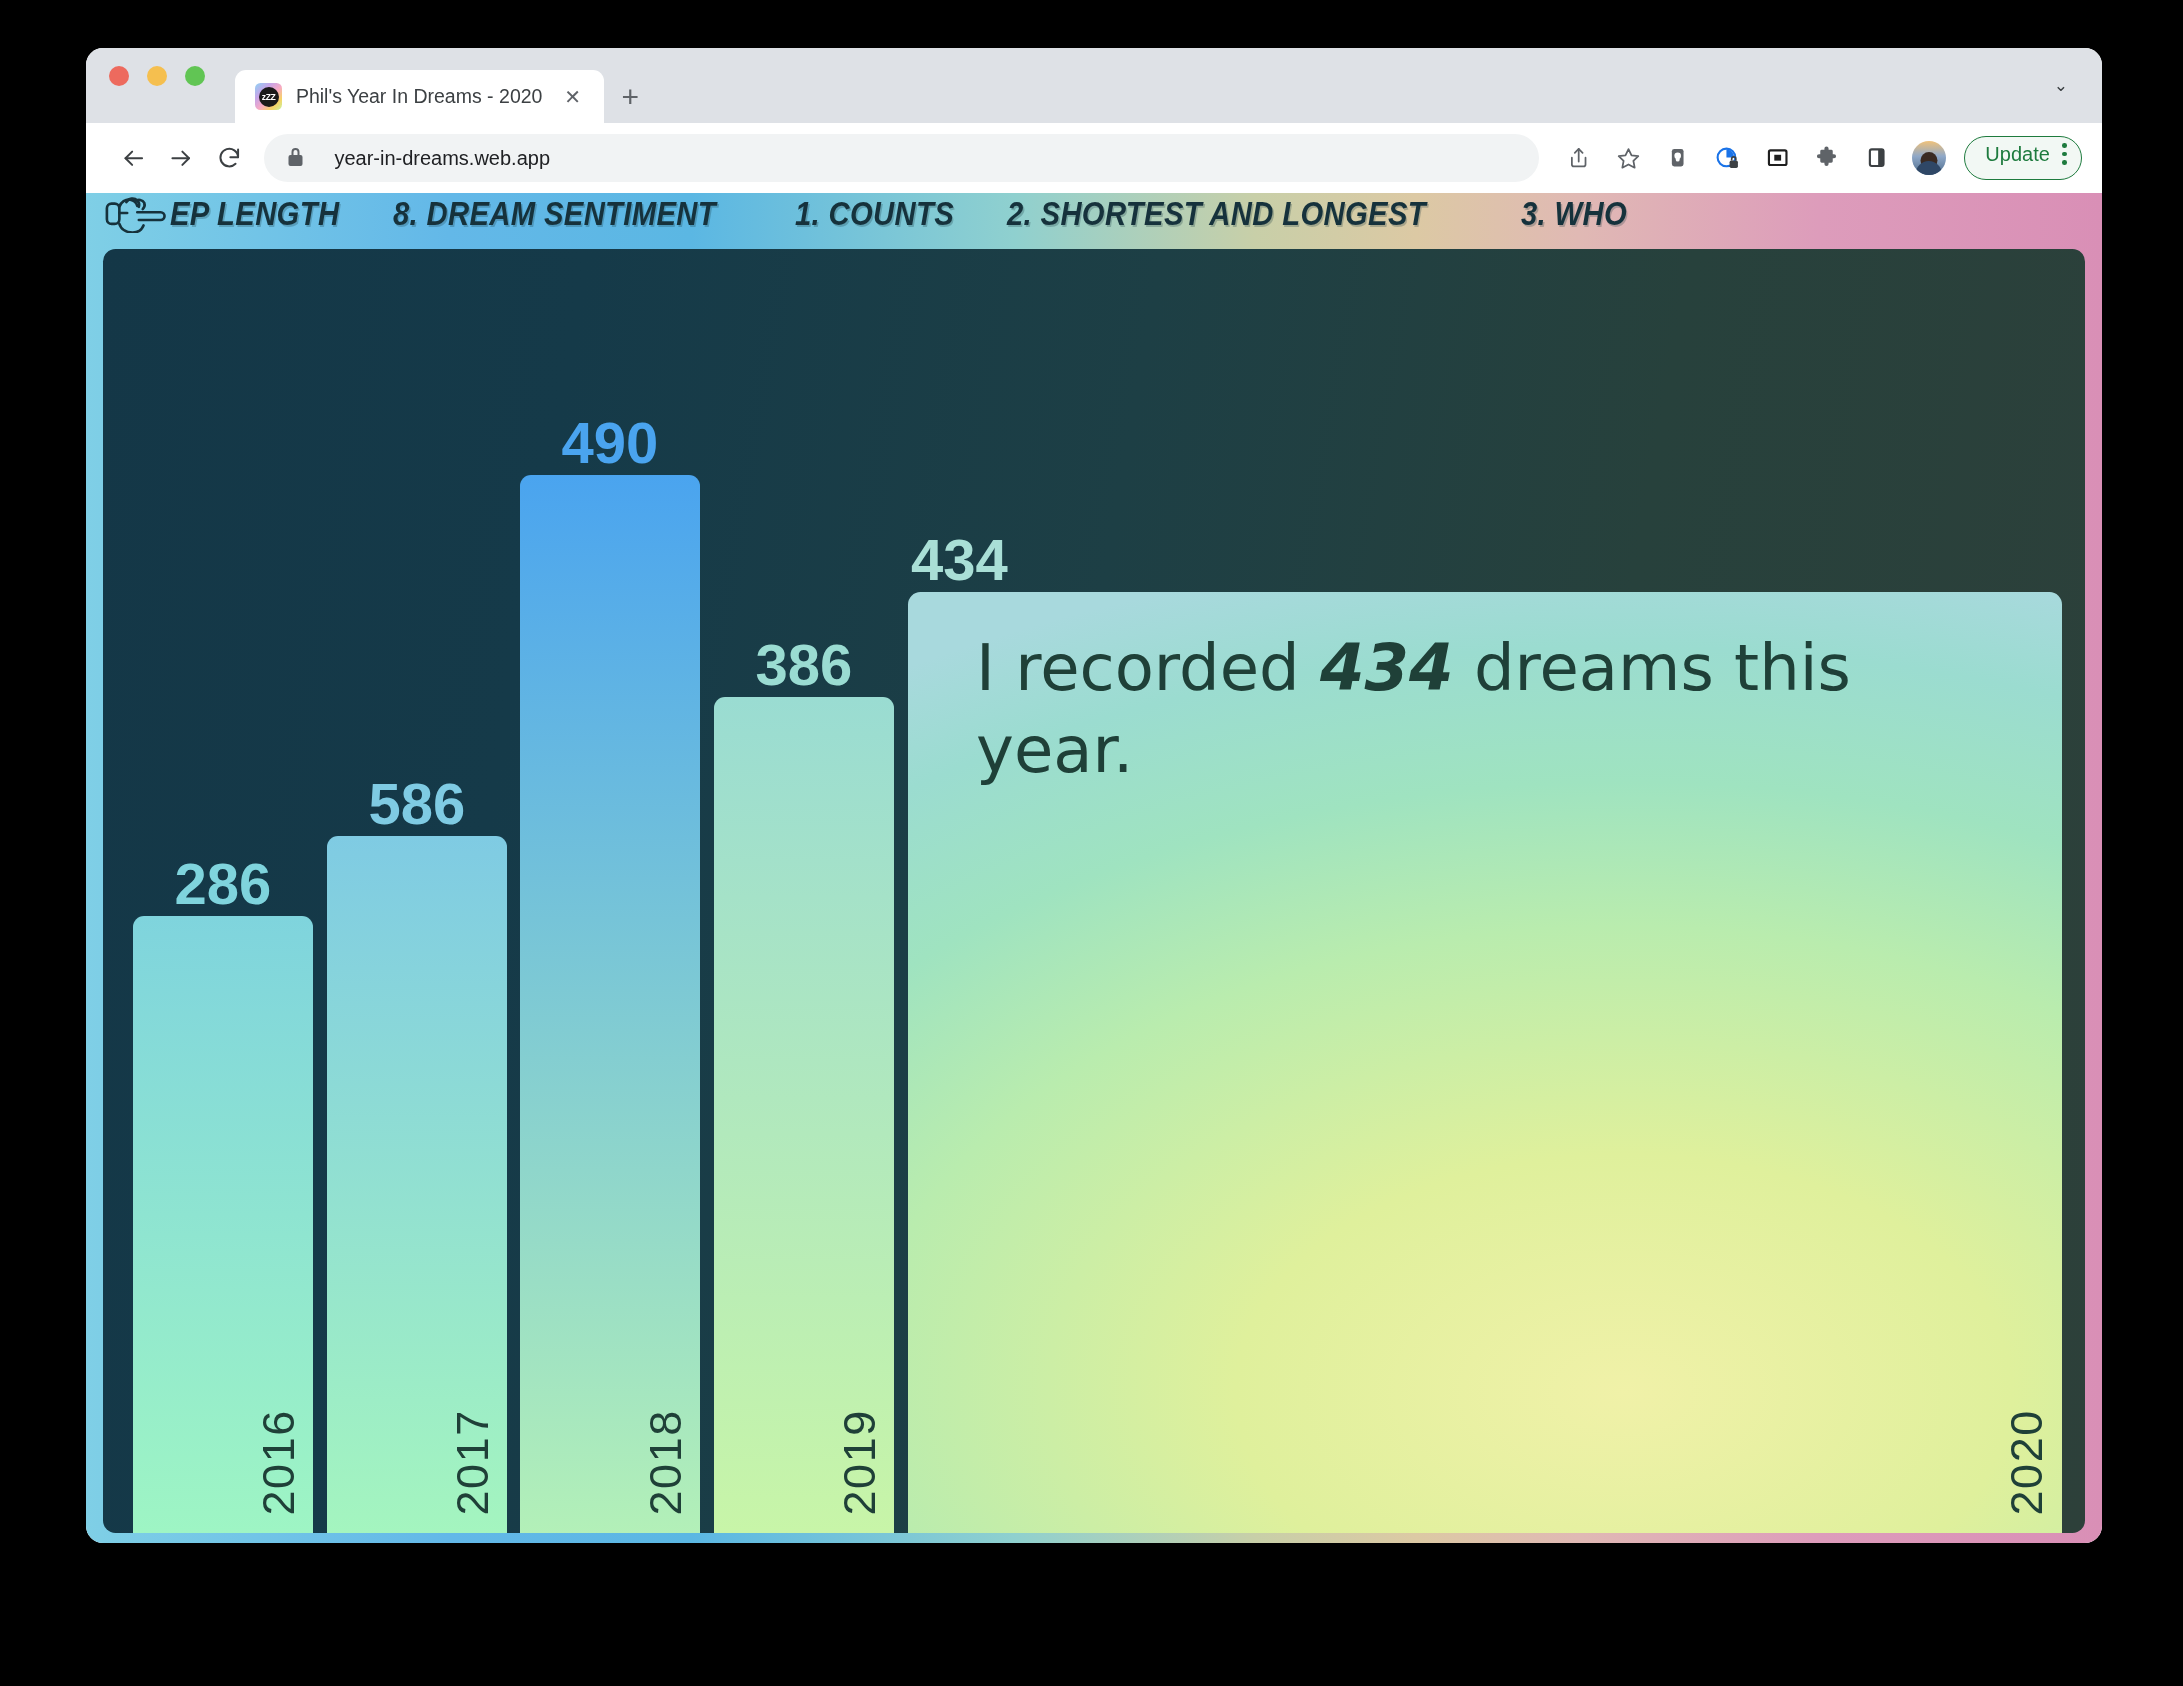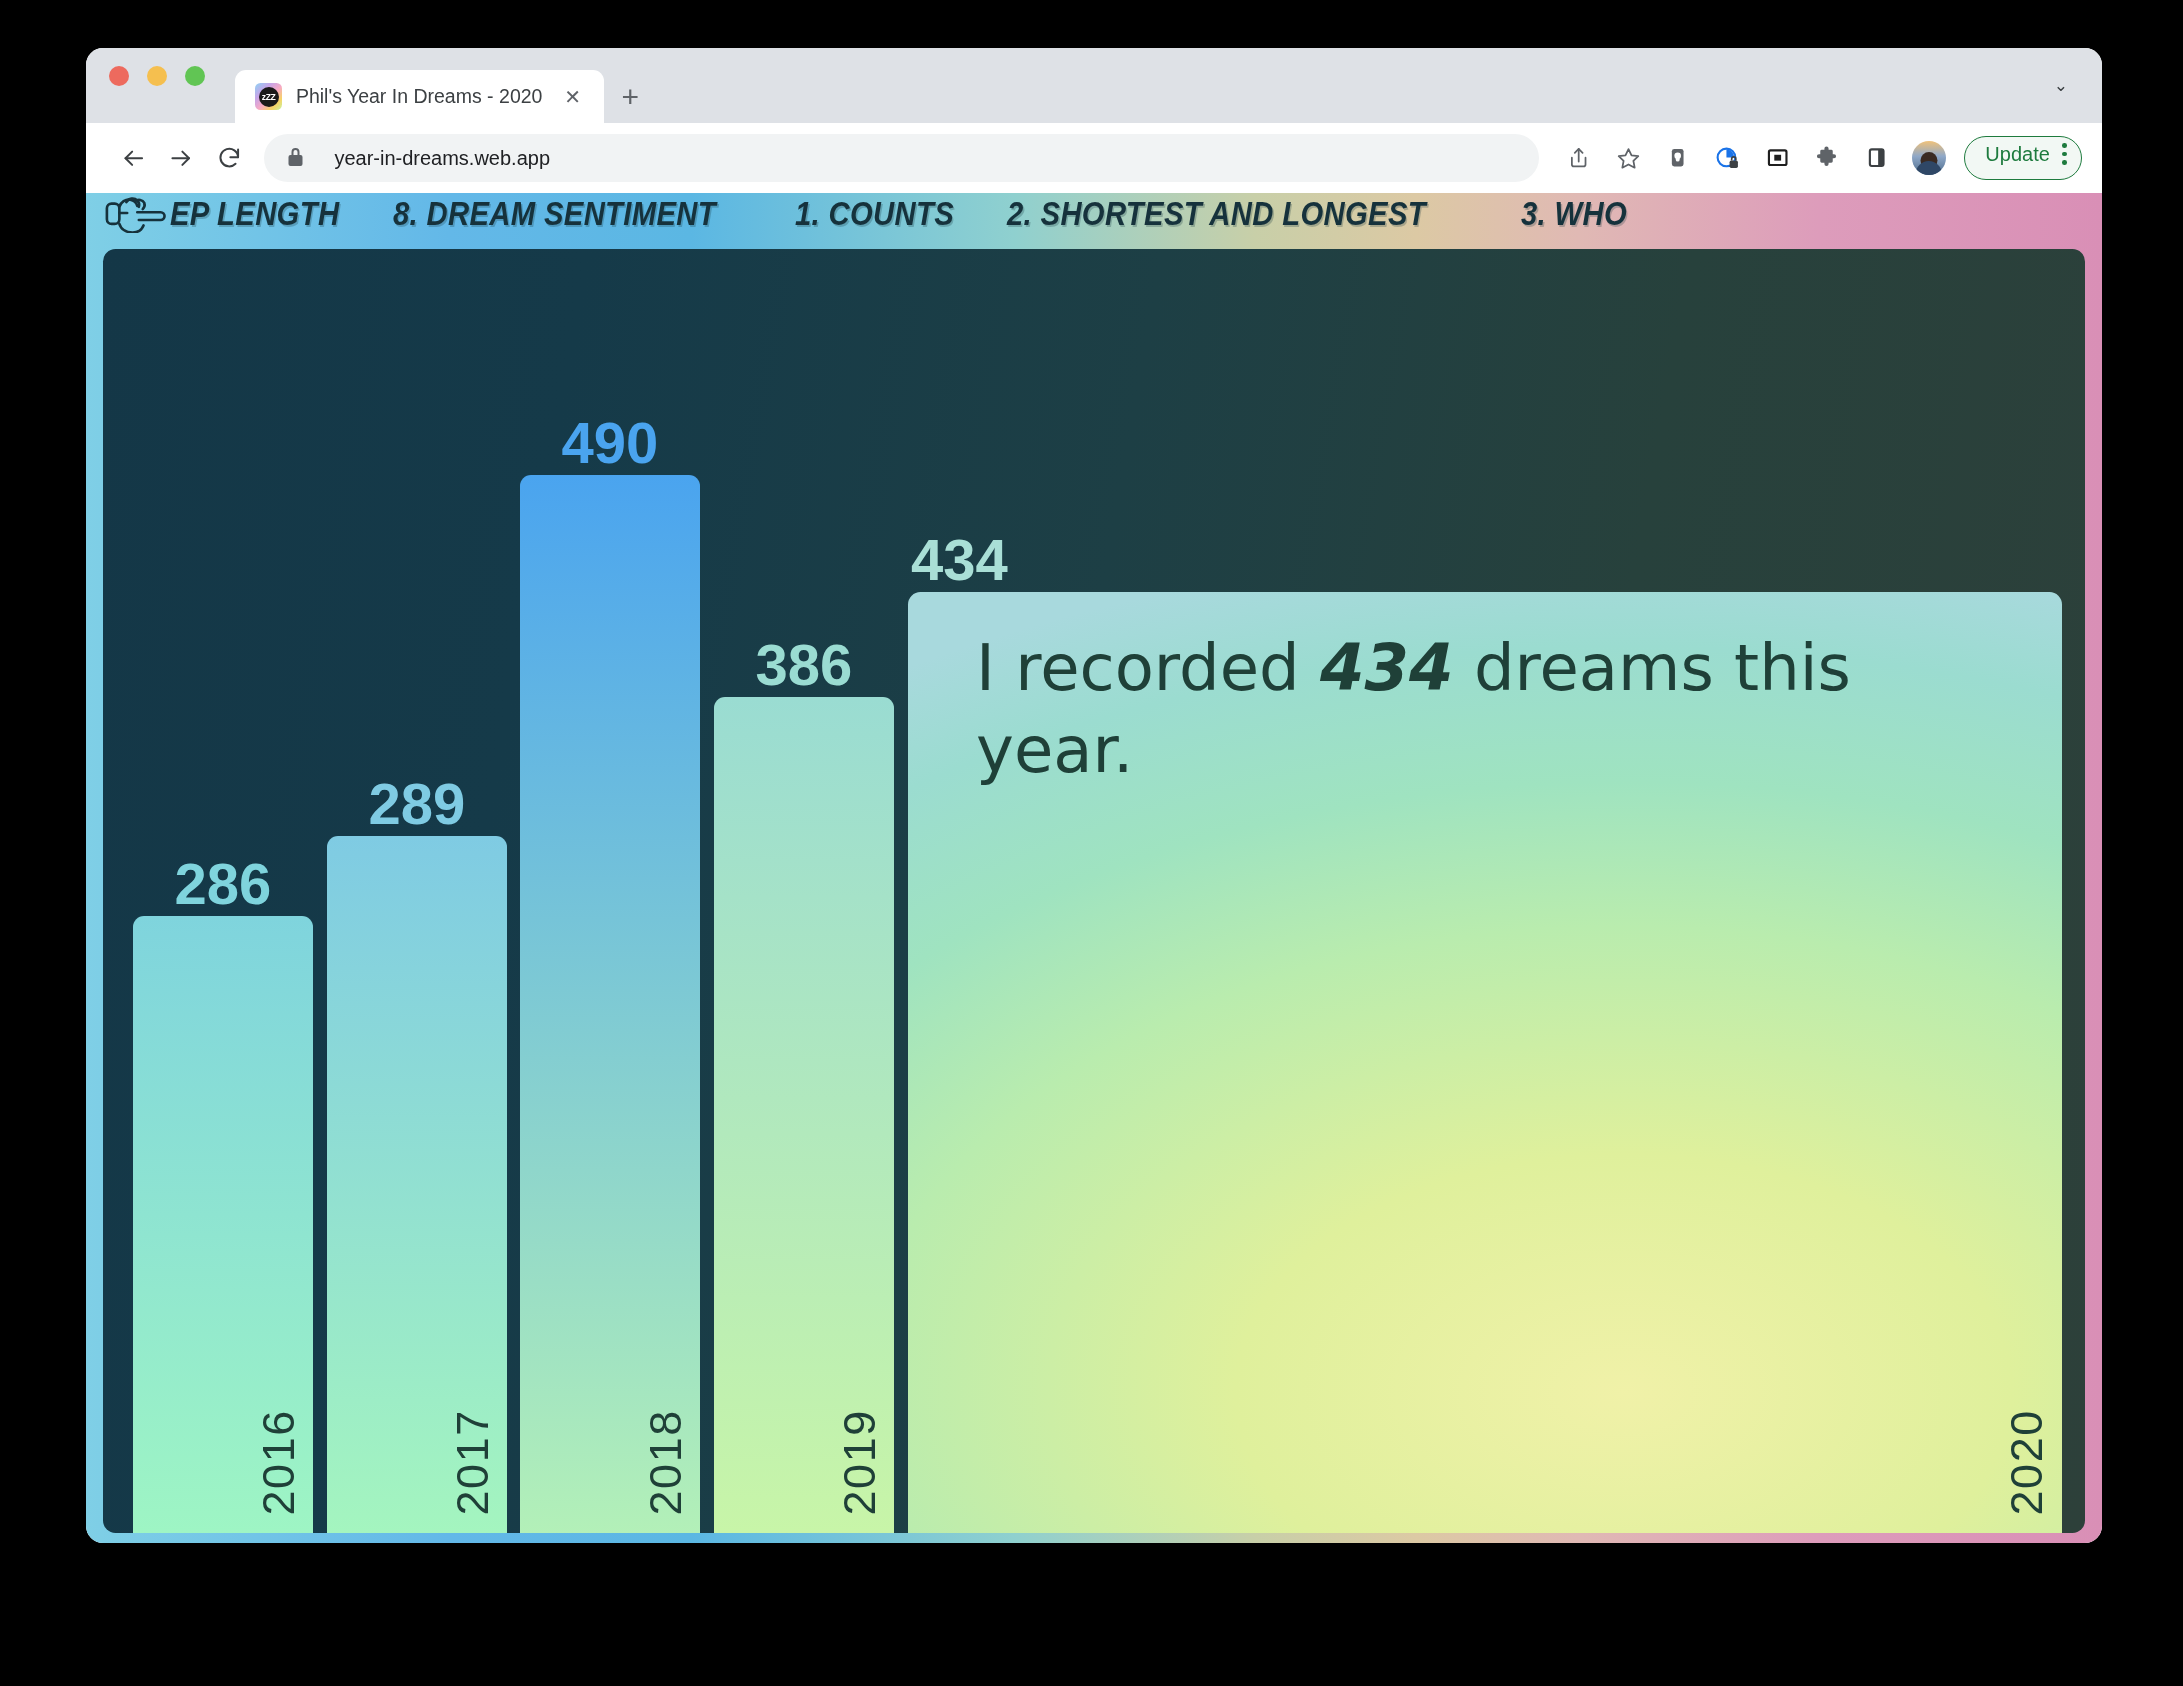--- a/index.html
+++ b/index.html
@@ -385,21 +385,21 @@
 
     <div class="chart-panel">
       <div class="bars" id="bars-root">
 
         <div class="bar" style="left:0px;width:180px;height:617px;--top:#7fd4dd;--bot:#9ef5c4;">
           <div class="bar-value">286</div>
           <div class="bar-year">2016</div>
         </div>
 
         <div class="bar" style="left:194px;width:180px;height:697px;--top:#7fcbe3;--bot:#a4f5bf;">
-          <div class="bar-value">289</div>
+          <div class="bar-value">586</div>
           <div class="bar-year">2017</div>
         </div>
 
         <div class="bar" style="left:387px;width:180px;height:1058px;--top:#4aa4ef;--bot:#b3f0b8;">
           <div class="bar-value">490</div>
           <div class="bar-year">2018</div>
         </div>
 
         <div class="bar" style="left:581px;width:180px;height:836px;padding-left:48px;--top:#9adcd2;--bot:#c8f5a8;">
           <div class="bar-value">386</div>

